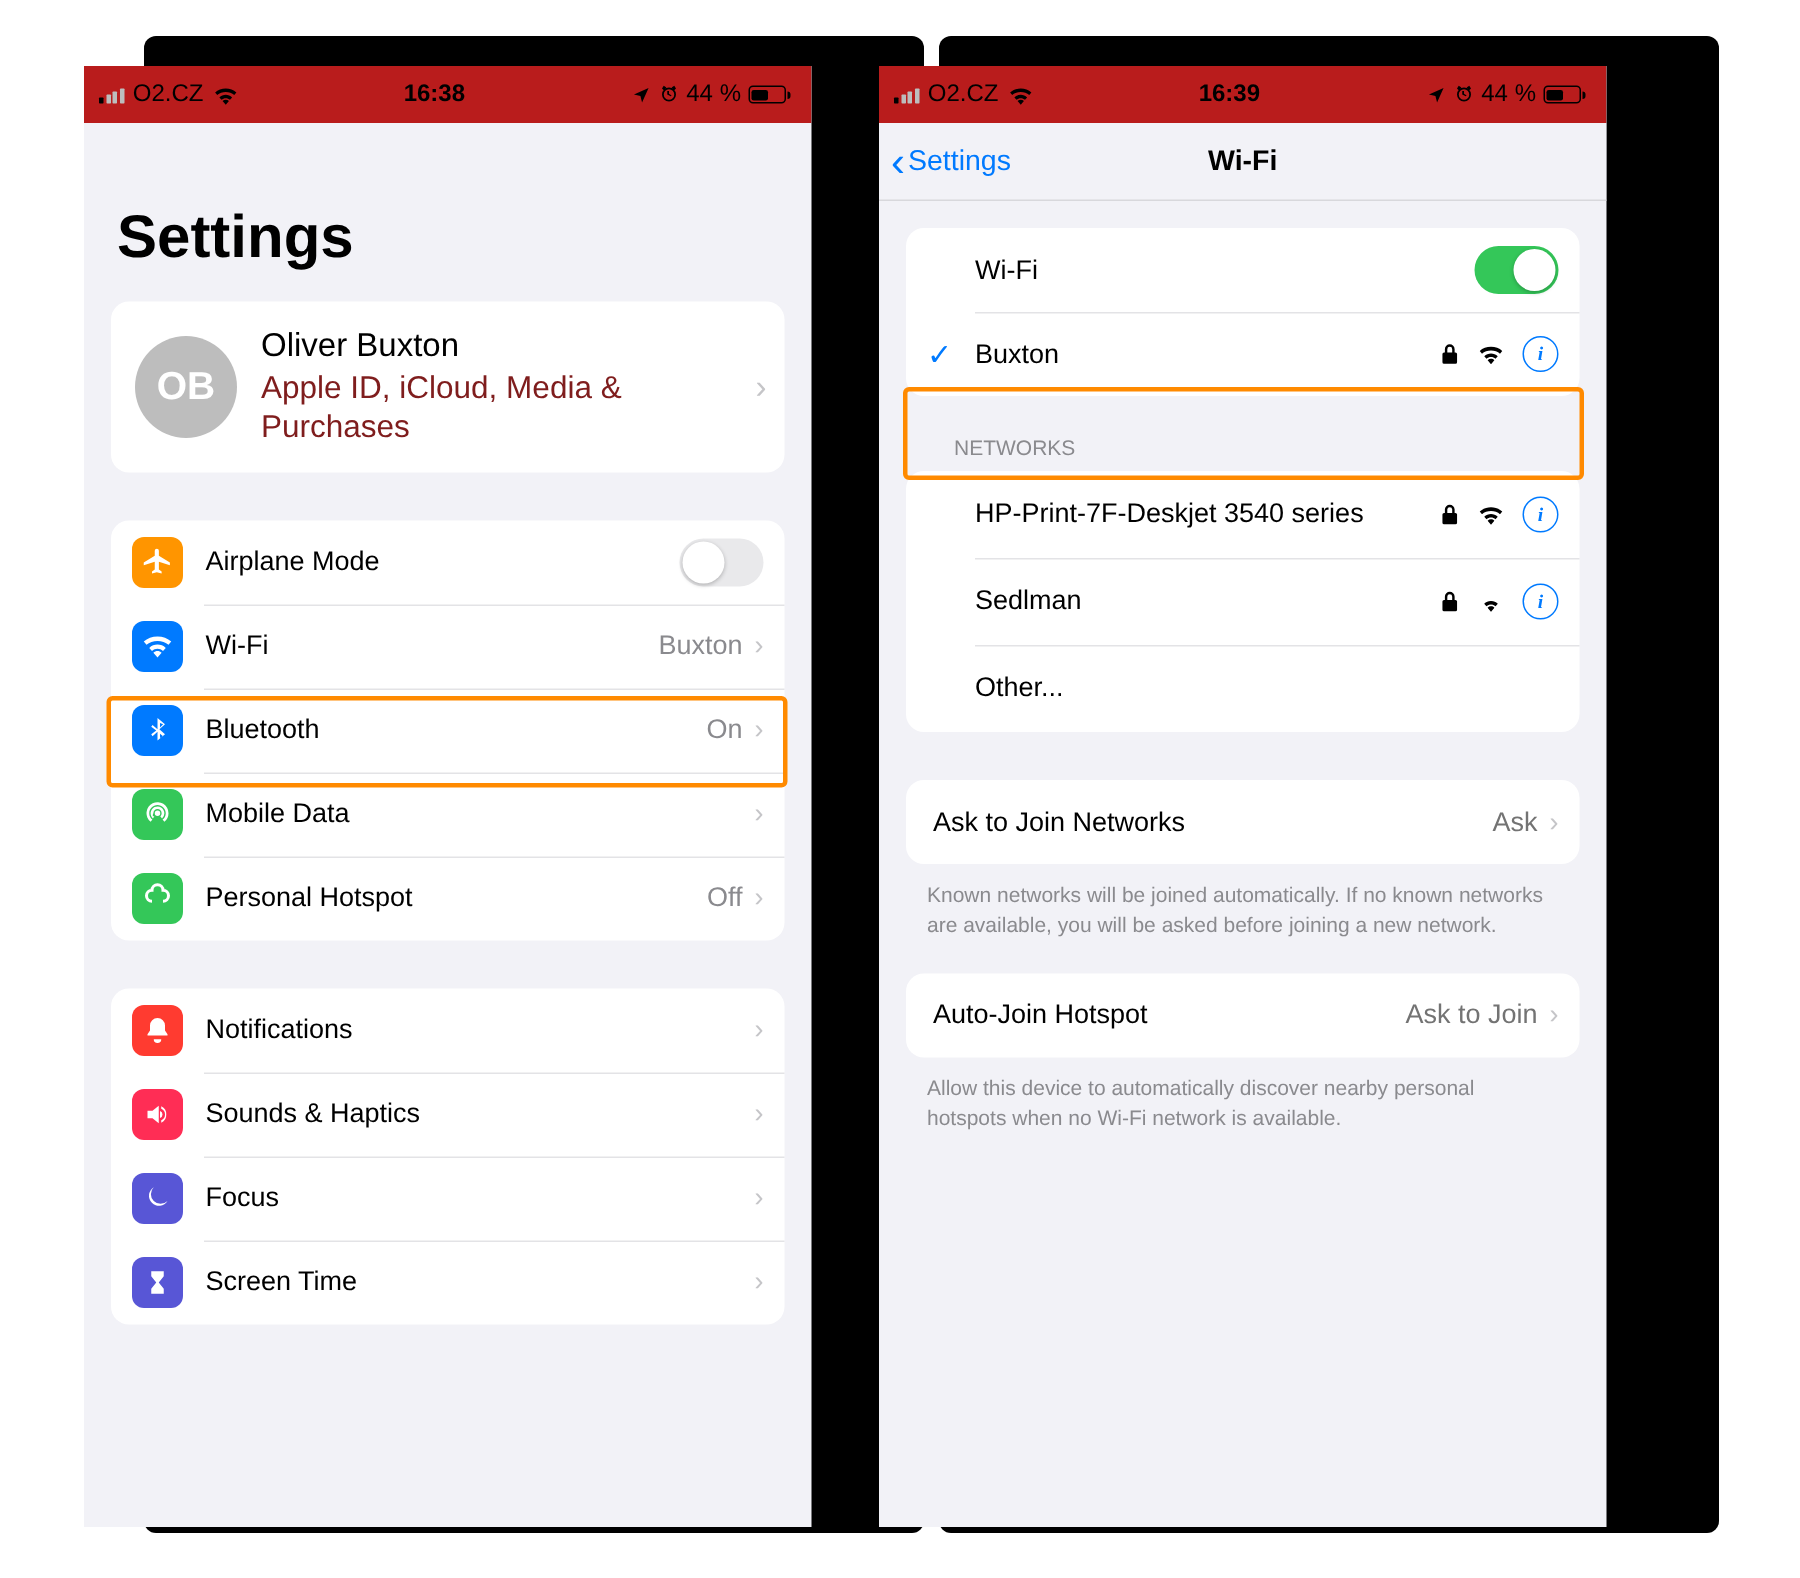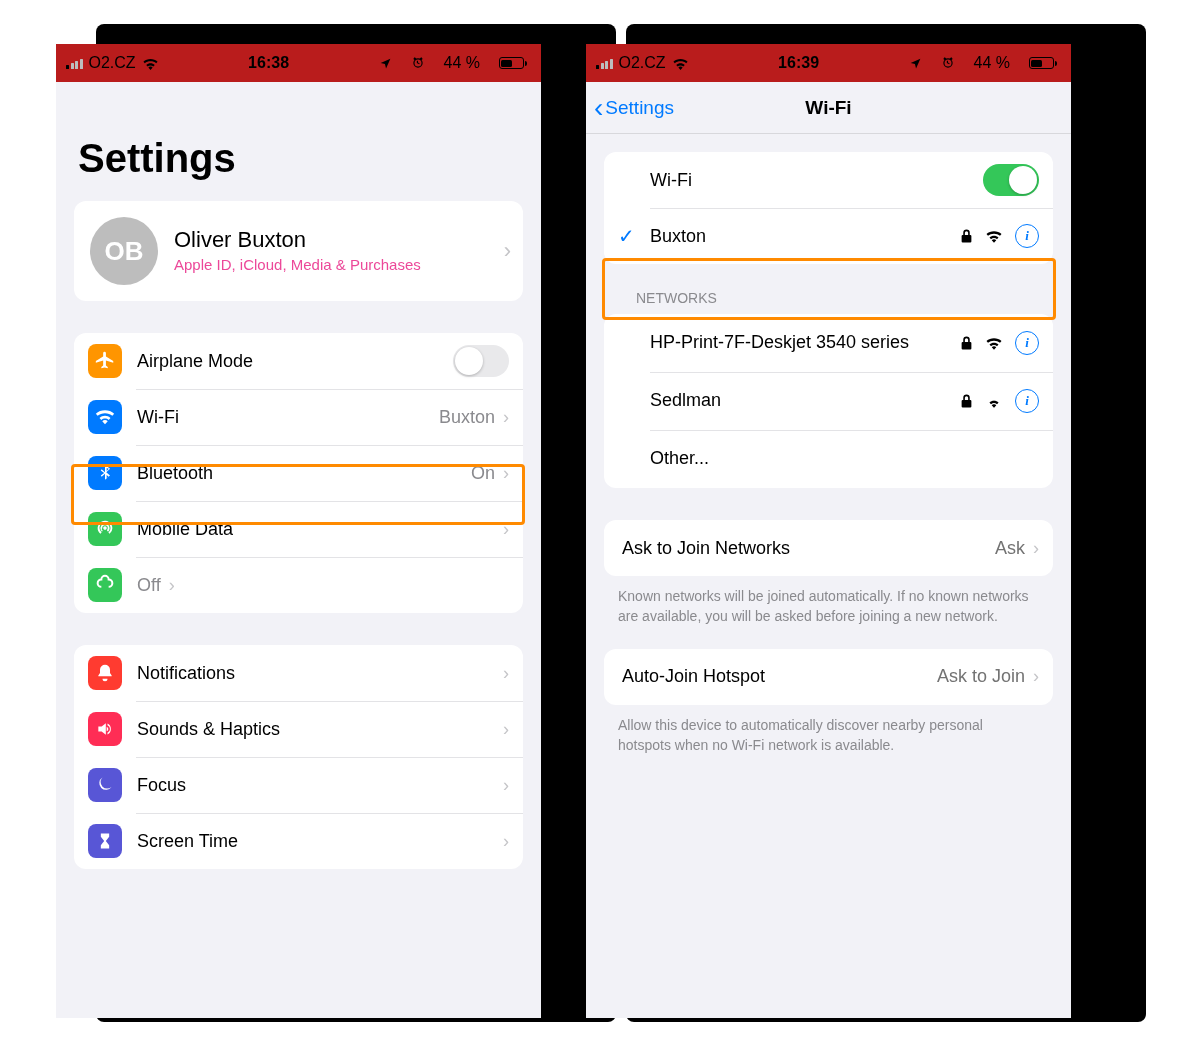--- a/index.html
+++ b/index.html
@@ -6,35 +6,35 @@
   body{background:#fff;width:1200px;height:1052px;position:relative}
   .stage{position:absolute;left:56px;top:24px;width:1088px;height:1004px}
   .shadow-block{position:absolute;background:#000;border-radius:8px}
   .sb1{width:520px;height:998px;left:40px;top:0}
   .sb2{width:520px;height:998px;left:570px;top:0}
   .phone{position:absolute;width:485px;background:#f2f2f7;border-radius:0;overflow:hidden}
   .phone1{left:0;top:20px;height:974px}
   .phone2{left:530px;top:20px;height:974px}
   .status-bar{height:38px;display:flex;align-items:center;justify-content:space-between;padding:0 14px 0 10px;font-size:16px;font-weight:500;color:#000;background:#b91c1c}
   .status-left{display:flex;align-items:center;gap:6px}
-  .status-right{display:flex;align-items:center;gap:19px}
+  .status-right{display:flex;align-items:center;gap:5px}
   .sig{display:inline-flex;align-items:flex-end;gap:1.5px;height:12px}
   .sig span{display:inline-block;width:3px;background:#bdbdbd;border-radius:.5px}
   .sig span.on{background:#000}
   .batt{display:inline-flex;align-items:center}
   .batt-body{width:25px;height:12px;border:1.2px solid #000;border-radius:3px;position:relative}
   .batt-fill{position:absolute;left:1.5px;top:1.5px;bottom:1.5px;width:44%;background:#000;border-radius:1.5px}
   .batt-tip{width:2px;height:5px;background:#000;margin-left:1px;border-radius:0 2px 2px 0}
   .h1{font-size:40px;font-weight:700;padding:54px 22px 20px;color:#000}
   .card{background:#fff;border-radius:12px;margin:0 18px}
   .apple-id{display:flex;align-items:center;padding:16px 12px 16px 16px;gap:16px}
   .avatar{width:68px;height:68px;border-radius:50%;background:#bdbdbd;color:#fff;display:flex;align-items:center;justify-content:center;font-size:26px;font-weight:700}
   .ai-text{flex:1}
   .ai-name{font-size:22px;color:#000;margin-bottom:3px}
-  .ai-sub{font-size:15px;color:#ec4899;line-height:1.25}
+  .ai-sub{font-size:21px;color:#7f1d1d;line-height:1.25}
   .chev{color:#c5c5c8;font-size:22px;font-weight:300}
   .row{display:flex;align-items:center;min-height:56px;padding:0 14px}
   .row + .row{position:relative}
   .row + .row::before{content:"";position:absolute;top:0;left:62px;right:0;height:1px;background:#e3e3e6}
   .row-icon{width:34px;height:34px;border-radius:8px;margin-right:15px;display:flex;align-items:center;justify-content:center;color:#fff;flex-shrink:0}
   .row-label{font-size:18px;color:#000;flex:1}
   .row-value{font-size:18px;color:#8a8a8e;margin-right:8px}
   .row-chev{color:#c5c5c8;font-size:18px}
   .gap{height:32px}
   .toggle{width:56px;height:32px;border-radius:16px;background:#e9e9eb;position:relative;flex-shrink:0}
@@ -163,20 +163,21 @@
           </div>
         <div class="row-label">Mobile Data</div>
         <span class="row-chev">›</span>
       </div>
       <div class="row">
         <div class="row-icon" style="background:#34c759">
             <svg width="22" height="22" viewBox="0 0 24 24">
               <path fill="none" stroke="#fff" stroke-width="2.2" d="M8 14a4 4 0 110-8 4 4 0 018 0 4 4 0 110 8"></path>
             </svg>
           </div>
+        <div class="row-label">Personal Hotspot</div>
         <div class="row-value">Off</div>
         <span class="row-chev">›</span>
       </div>
     </div>
 
     <div class="gap"></div>
 
     <div class="card">
       <div class="row">
         <div class="row-icon" style="background:#ff3b30">

